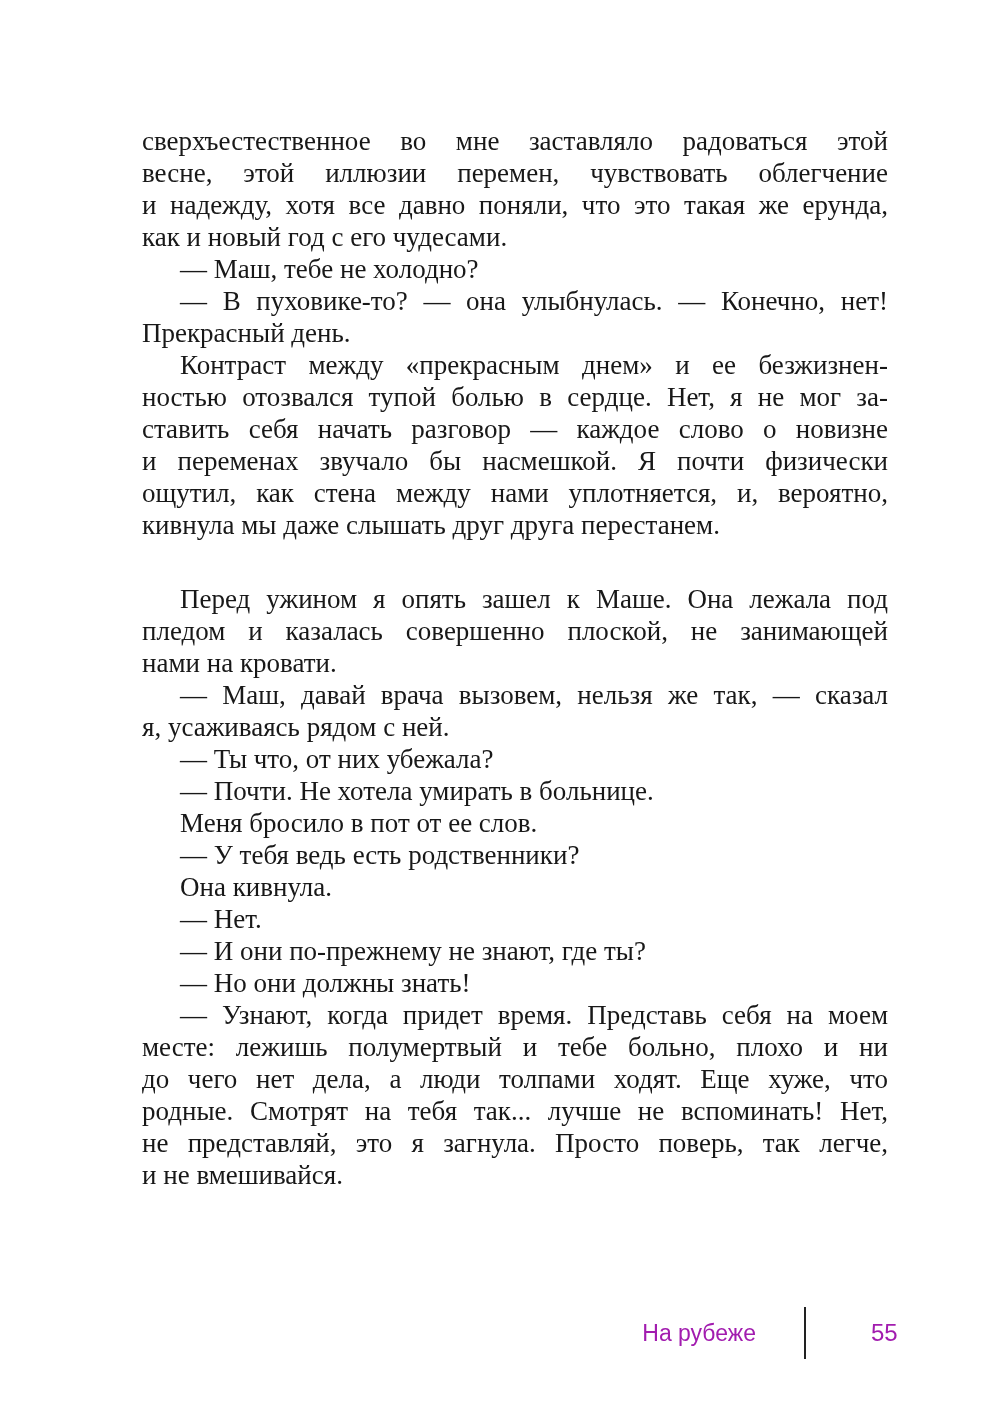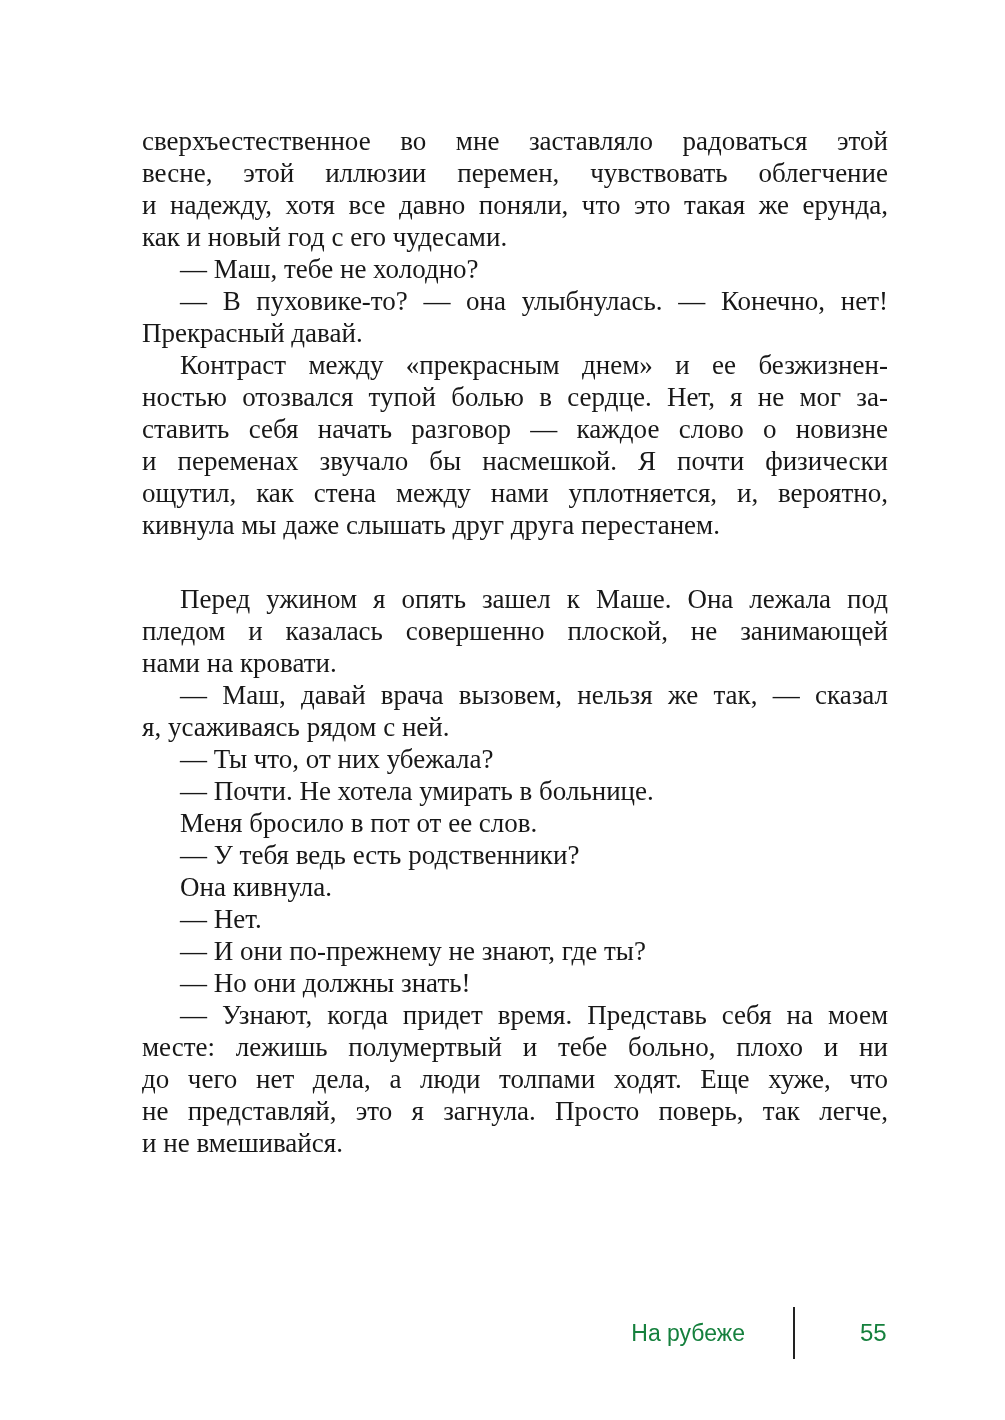--- a/index.html
+++ b/index.html
@@ -33,26 +33,26 @@
     white-space: normal;
   }
   .line.last {
     text-align: right;
     text-align-last: left;
   }
   .line.indent { text-indent: 38px; }
   .footer {
     position: absolute;
     top: 1307px;
-    right: 117px;
+    right: 106px;
     height: 52px;
     display: flex;
     align-items: center;
     font-family: "Liberation Sans", "DejaVu Sans", sans-serif;
-    color: #15803d;
+    color: #a21caf;
   }
   .footer-title {
     font-size: 23px;
     margin-right: 48px;
   }
   .footer-divider {
     width: 2px;
     height: 52px;
     background: #222222;
     margin-right: 47px;
@@ -73,21 +73,21 @@
         <div class="line">сверхъестественное во мне заставляло радоваться этой</div>
         <div class="line">весне, этой иллюзии перемен, чувствовать облегчение</div>
         <div class="line">и надежду, хотя все давно поняли, что это такая же ерунда,</div>
         <div class="line last">как и новый год с его чудесами.</div>
       </div>
       <div class="paragraph">
         <div class="line last indent">— Маш, тебе не холодно?</div>
       </div>
       <div class="paragraph">
         <div class="line indent">— В пуховике-то? — она улыбнулась. — Конечно, нет!</div>
-        <div class="line last">Прекрасный давай.</div>
+        <div class="line last">Прекрасный день.</div>
       </div>
       <div class="paragraph">
         <div class="line indent">Контраст между «прекрасным днем» и ее безжизнен-</div>
         <div class="line">ностью отозвался тупой болью в сердце. Нет, я не мог за-</div>
         <div class="line">ставить себя начать разговор — каждое слово о новизне</div>
         <div class="line">и переменах звучало бы насмешкой. Я почти физически</div>
         <div class="line">ощутил, как стена между нами уплотняется, и, вероятно,</div>
         <div class="line last">кивнула мы даже слышать друг друга перестанем.</div>
       </div>
       <div class="paragraph scene-break">
@@ -120,20 +120,21 @@
       <div class="paragraph">
         <div class="line last indent">— И они по-прежнему не знают, где ты?</div>
       </div>
       <div class="paragraph">
         <div class="line last indent">— Но они должны знать!</div>
       </div>
       <div class="paragraph">
         <div class="line indent">— Узнают, когда придет время. Представь себя на моем</div>
         <div class="line">месте: лежишь полумертвый и тебе больно, плохо и ни</div>
         <div class="line">до чего нет дела, а люди толпами ходят. Еще хуже, что</div>
+        <div class="line">родные. Смотрят на тебя так... лучше не вспоминать! Нет,</div>
         <div class="line">не представляй, это я загнула. Просто поверь, так легче,</div>
         <div class="line last">и не вмешивайся.</div>
       </div>
     </main>
 
   <footer class="footer">
     <span class="footer-title">На рубеже</span>
     <span class="footer-divider"></span>
     <span class="footer-page-number">55</span>
   </footer>

